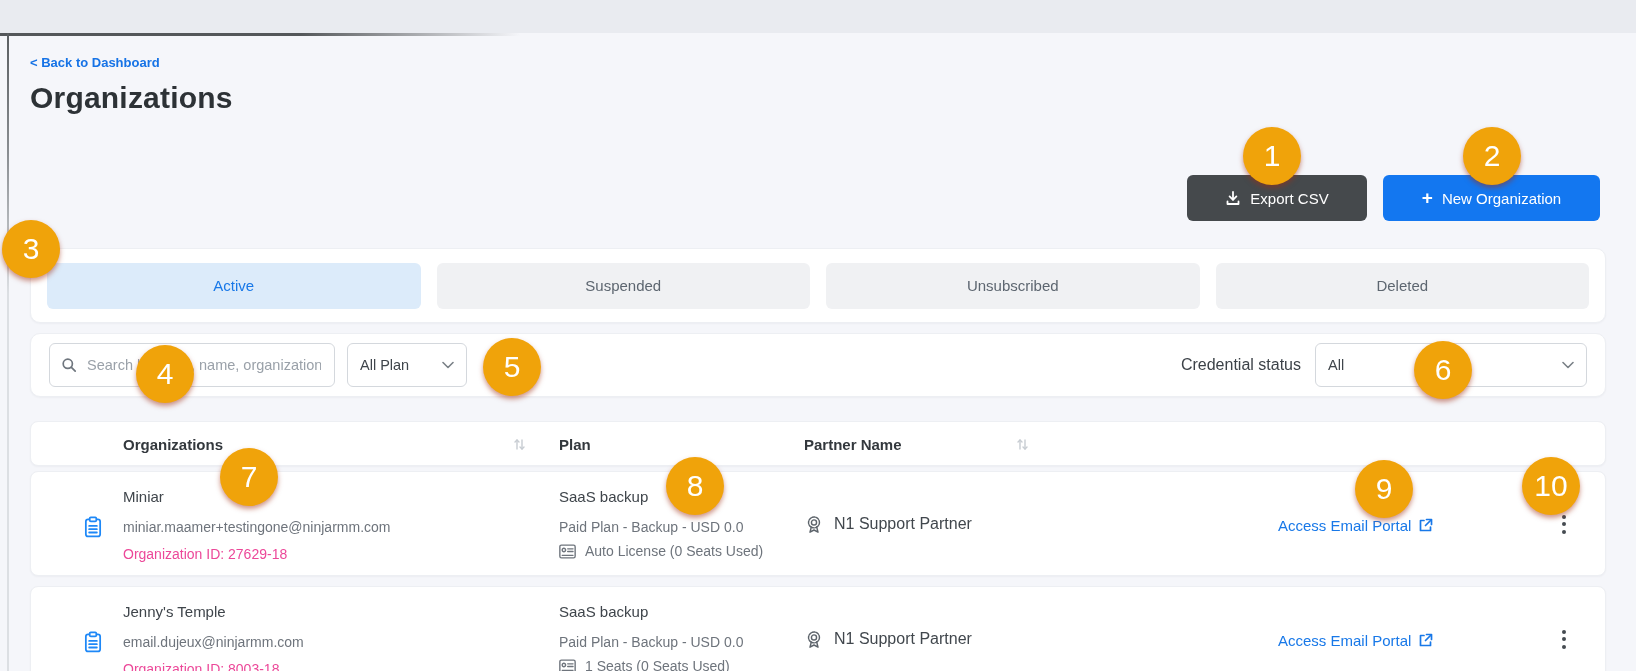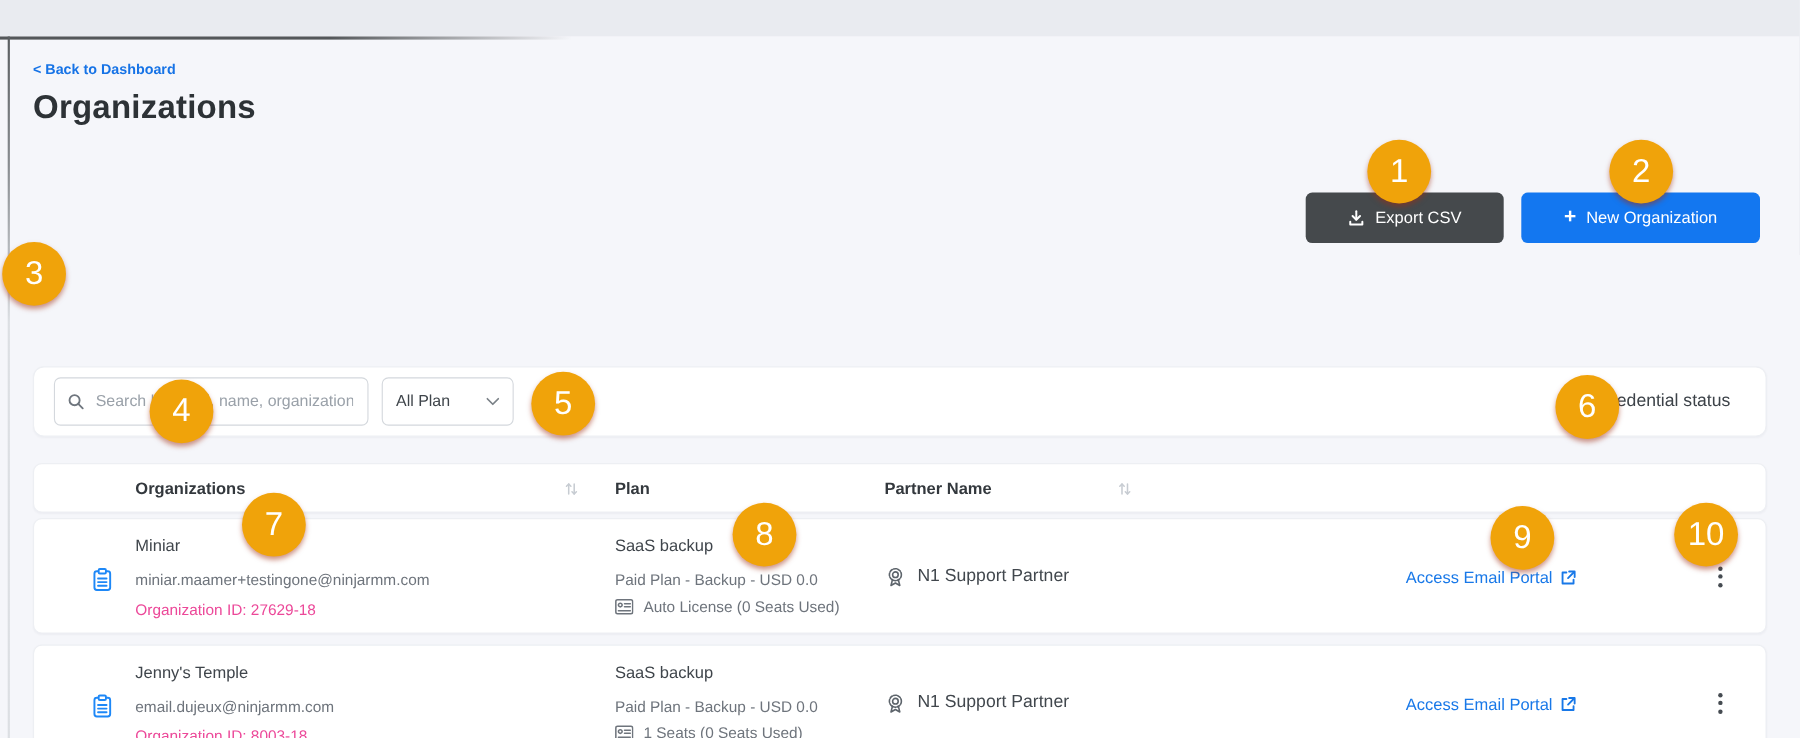--- a/index.html
+++ b/index.html
@@ -100,20 +100,34 @@
       </svg>
     </span>
     <span>Export CSV</span>
   </button>
 
   <button class="btn btn-new">
     <span class="plus">+</span>
     <span>New Organization</span>
   </button>
 
+  <div class="card tabs-card">
+    <div class="tab active">
+      <span>Active</span>
+    </div>
+    <div class="tab">
+      <span>Suspended</span>
+    </div>
+    <div class="tab">
+      <span>Unsubscribed</span>
+    </div>
+    <div class="tab">
+      <span>Deleted</span>
+    </div>
+  </div>
 
   <div class="card filter-card">
     <div class="search-box">
       <span style="display:flex;">
         <svg width="16" height="16" viewBox="0 0 16 16" fill="none" stroke="#6f767e" stroke-width="1.7" stroke-linecap="round">
           <circle cx="6.8" cy="6.8" r="4.6"></circle>
             <path d="M10.4 10.4 L14.2 14.2"></path>
         </svg>
       </span>
       <input type="text" placeholder="Search by email, name, organization or" style="">
@@ -124,20 +138,28 @@
       <span style="display:flex;">
         <svg width="12" height="8" viewBox="0 0 12 8" fill="none" stroke="#7a8187" stroke-width="1.6" stroke-linecap="round" stroke-linejoin="round">
           <path d="M1 1.5 L6 6.5 L11 1.5"></path>
         </svg>
       </span>
     </div>
 
     <div class="filter-spacer"></div>
 
     <span class="cred-label">Credential status</span>
+    <div class="select select-cred">
+      <span>All</span>
+      <span style="display:flex;">
+        <svg width="12" height="8" viewBox="0 0 12 8" fill="none" stroke="#7a8187" stroke-width="1.6" stroke-linecap="round" stroke-linejoin="round">
+          <path d="M1 1.5 L6 6.5 L11 1.5"></path>
+        </svg>
+      </span>
+    </div>
   </div>
 
   <div class="card head-card">
     <div class="th th-org">Organizations</div>
     <span class="sort-icon sort-1">
       <svg width="13" height="15" viewBox="0 0 13 15" fill="none" stroke="#c7ccd2" stroke-width="1.4" stroke-linecap="round" stroke-linejoin="round">
         <path d="M4 12 V3"></path>
           <path d="M2 5 L4 3 L6 5"></path>
           <path d="M9 3 V12"></path>
           <path d="M7 10 L9 12 L11 10"></path>

